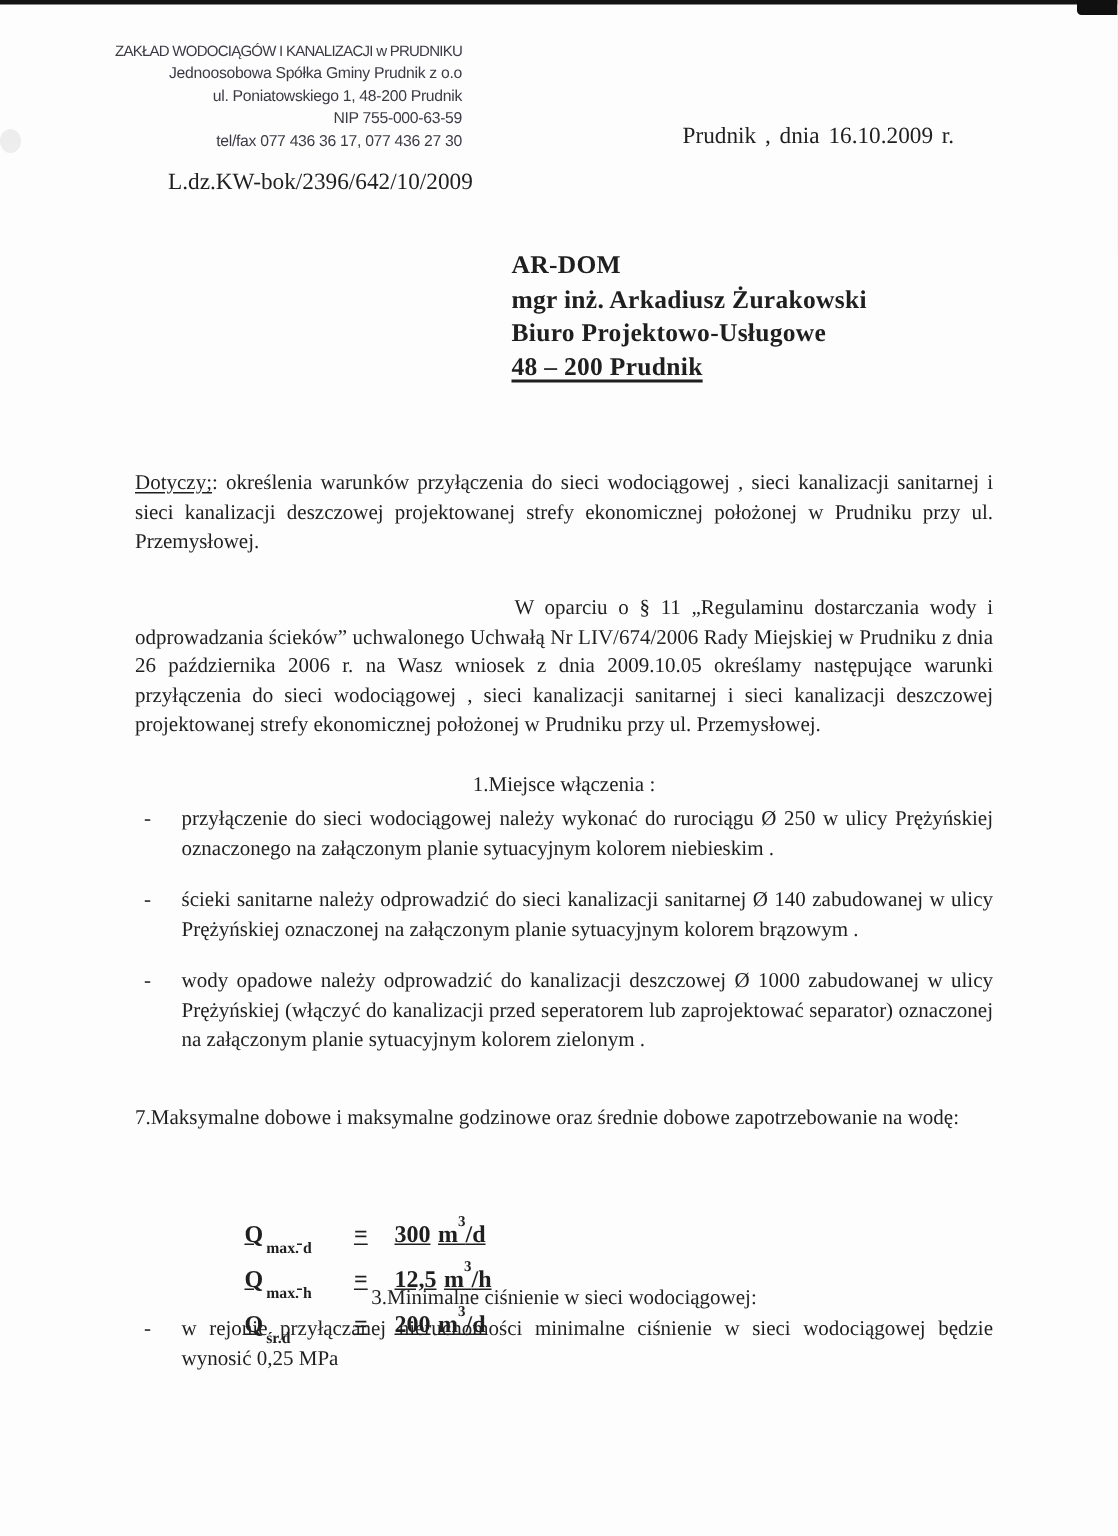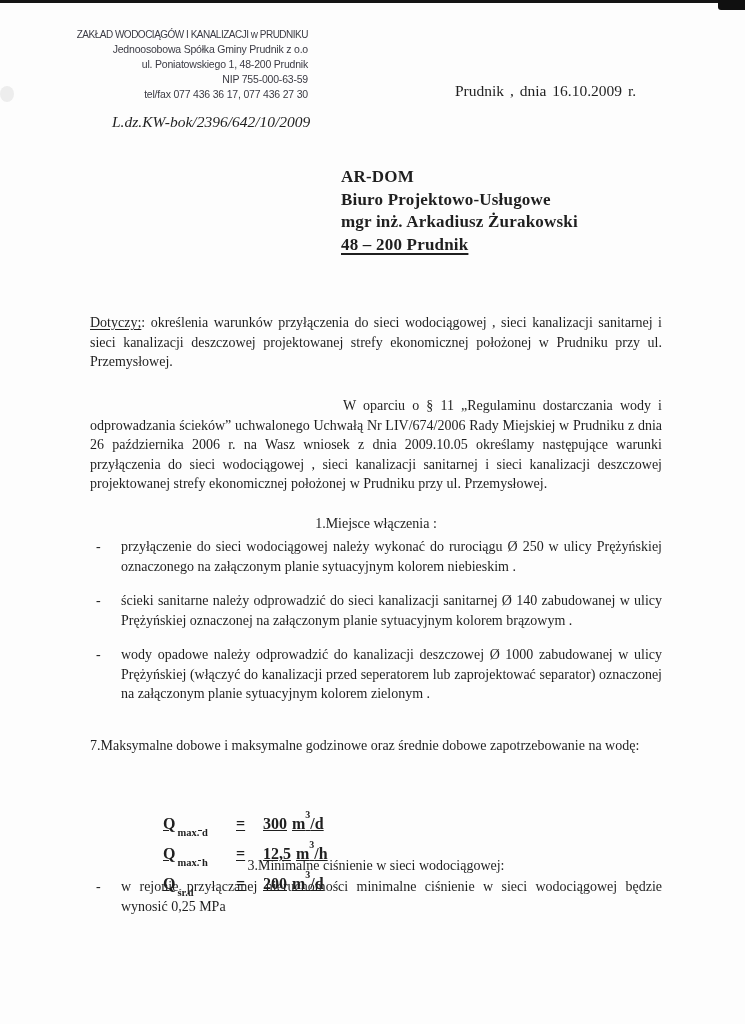--- a/index.html
+++ b/index.html
@@ -23,21 +23,21 @@
     position:absolute;left:60px;top:27px;width:248px;
     text-align:right;
     font-family:"Liberation Sans", sans-serif;
     color:#3b3b44;
     font-size:10.5px;line-height:15px;
     letter-spacing:-0.2px;
   }
   .stamp .l1{font-size:10px;letter-spacing:-0.5px;white-space:nowrap;}
 
   .dateline{position:absolute;left:455px;top:82px;font-size:15.5px;word-spacing:2px;}
-  .refnum{position:absolute;left:112px;top:113px;font-size:15.5px;font-style:italic;}
+  .refnum{position:absolute;left:112px;top:113px;font-size:15.5px;}
 
   .recipient{
     position:absolute;left:341px;top:166px;
     font-weight:bold;font-size:17px;line-height:22.5px;
     letter-spacing:0.2px;
   }
   .recipient .city{text-decoration:underline;text-underline-offset:3px;text-decoration-thickness:1.5px;}
 
   .bodytext{font-size:14px;line-height:19.5px;text-align:justify;}
   .block{position:absolute;left:90px;width:572px;}
@@ -84,22 +84,22 @@
     <div>NIP 755-000-63-59</div>
     <div>tel/fax 077 436 36 17, 077 436 27 30</div>
   </div>
 
   <div class="dateline">Prudnik , dnia  16.10.2009 r.</div>
 
   <div class="refnum">L.dz.KW-bok/2396/642/10/2009</div>
 
   <div class="recipient">
     <div>AR-DOM</div>
+    <div>mgr inż. Arkadiusz Żurakowski</div>
     <div>Biuro Projektowo-Usługowe</div>
-    <div>mgr inż. Arkadiusz Żurakowski</div>
     <div class="city">48 – 200 Prudnik</div>
   </div>
 
   <div class="block bodytext subject">
     <span class="lbl">Dotyczy;</span><span>: określenia warunków przyłączenia do sieci wodociągowej , sieci kanalizacji sanitarnej i sieci kanalizacji deszczowej projektowanej strefy ekonomicznej położonej w Prudniku przy ul. Przemysłowej.</span>
   </div>
 
   <div class="block bodytext intro">W oparciu o § 11 „Regulaminu dostarczania wody i odprowadzania ścieków” uchwalonego Uchwałą Nr LIV/674/2006 Rady Miejskiej w Prudniku z dnia 26 października 2006 r. na Wasz wniosek z dnia 2009.10.05 określamy następujące warunki przyłączenia do sieci wodociągowej , sieci kanalizacji sanitarnej i sieci kanalizacji deszczowej projektowanej strefy ekonomicznej położonej w Prudniku przy ul. Przemysłowej.</div>
 
   <div class="block bodytext s1-heading">1.Miejsce włączenia :</div>

